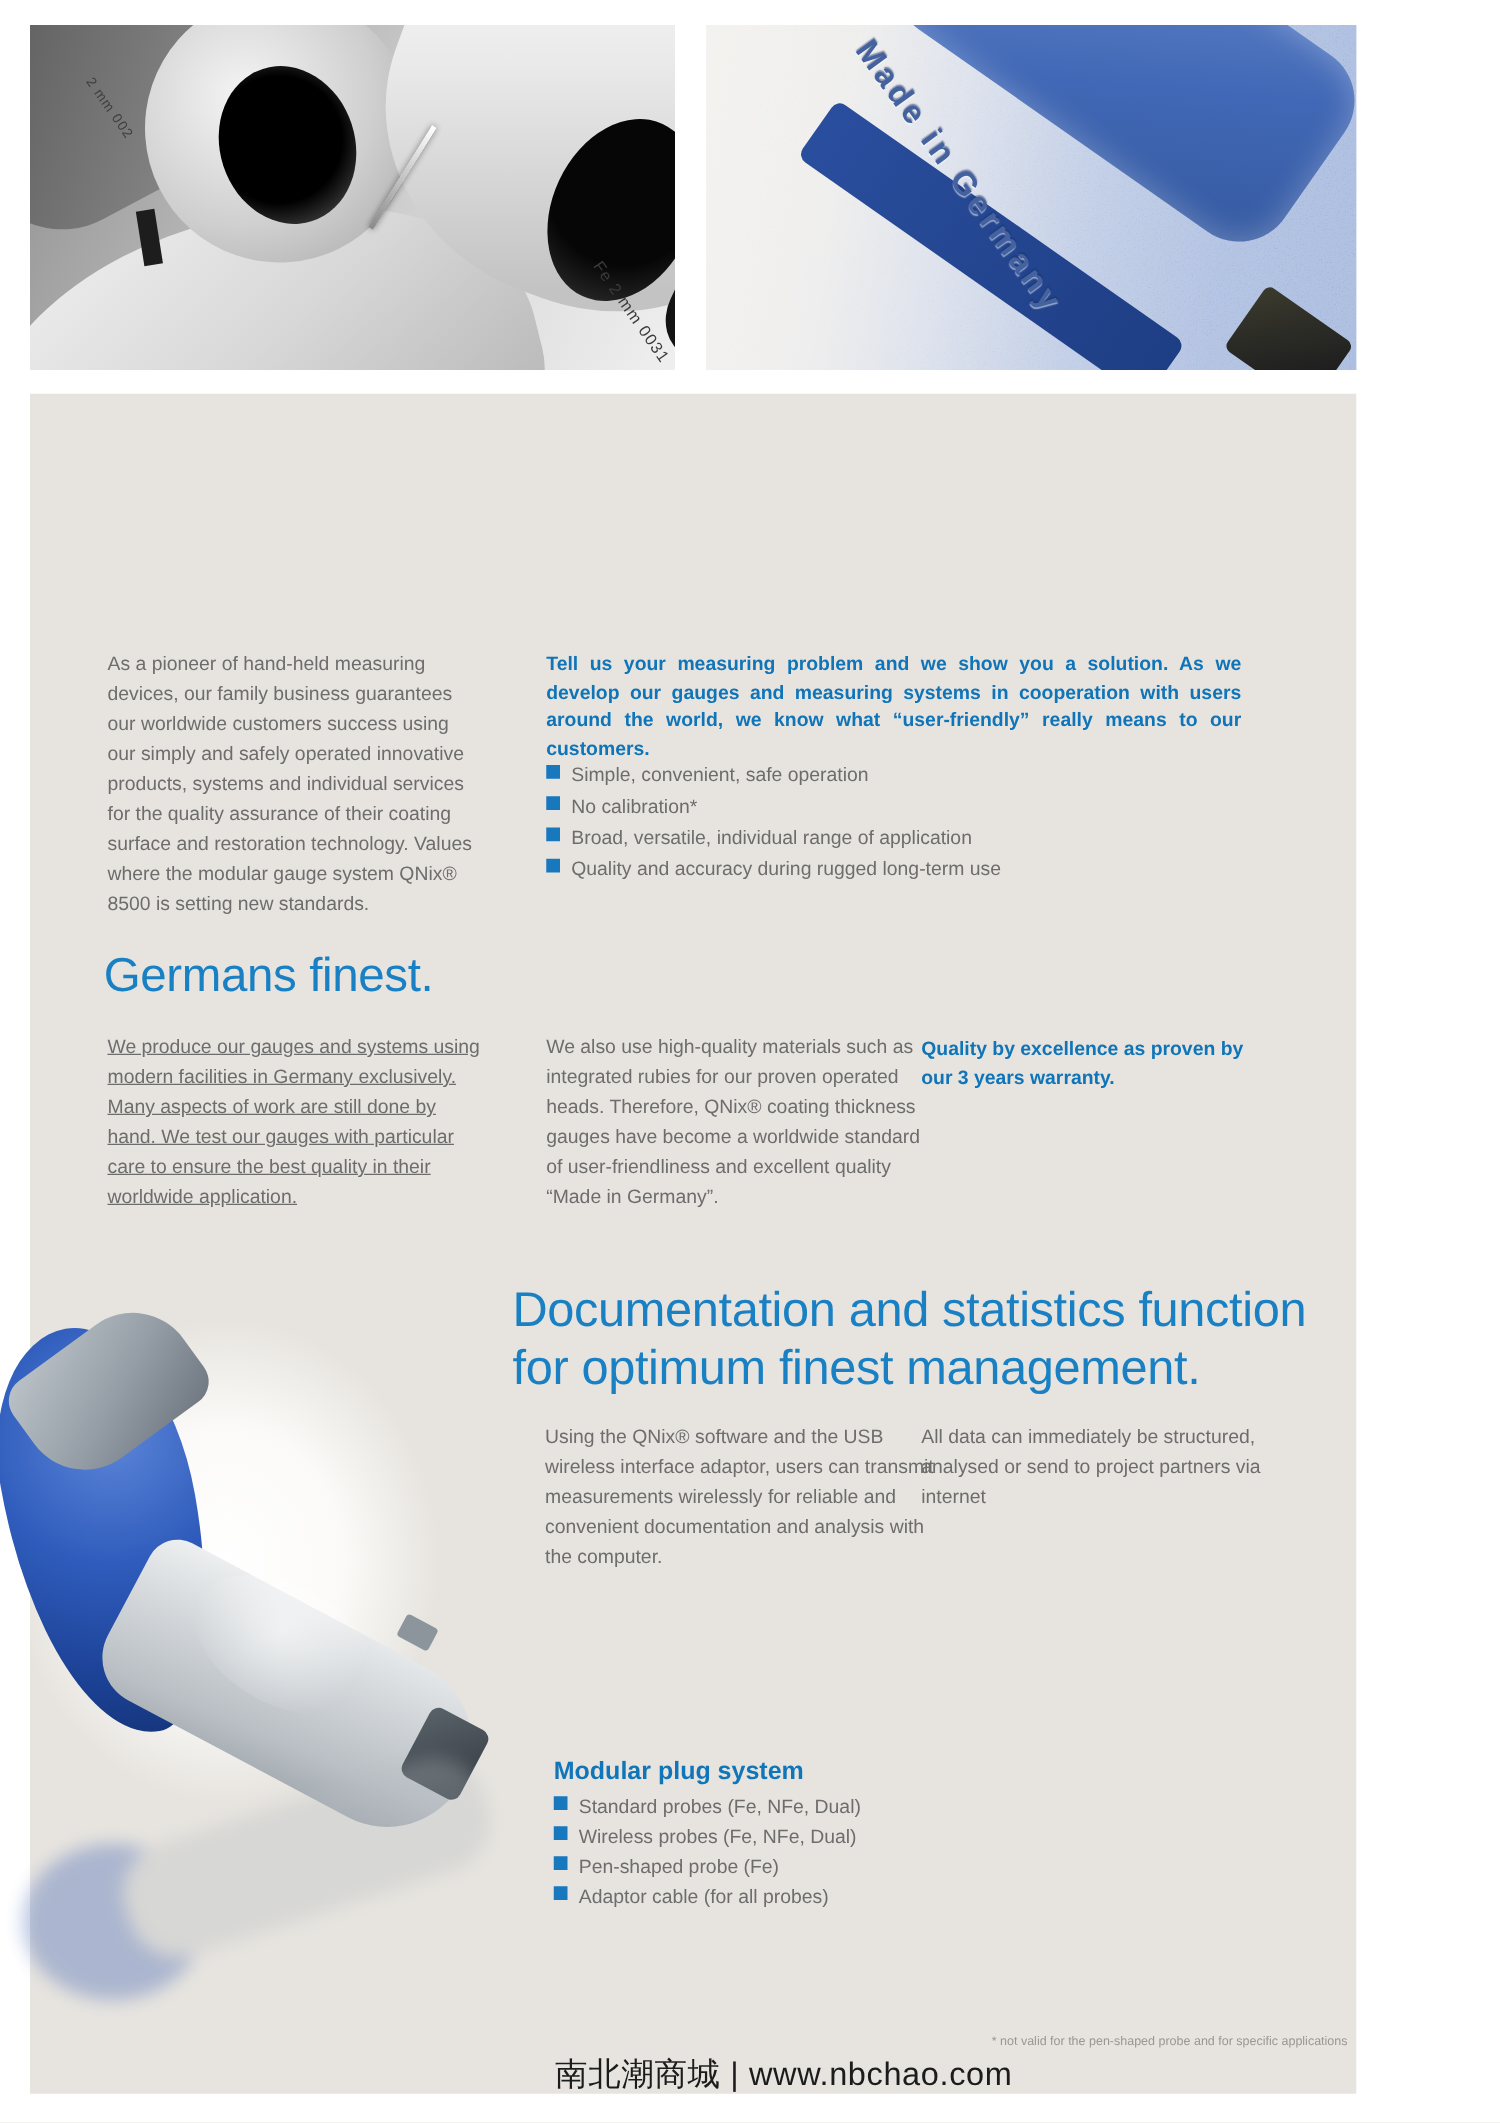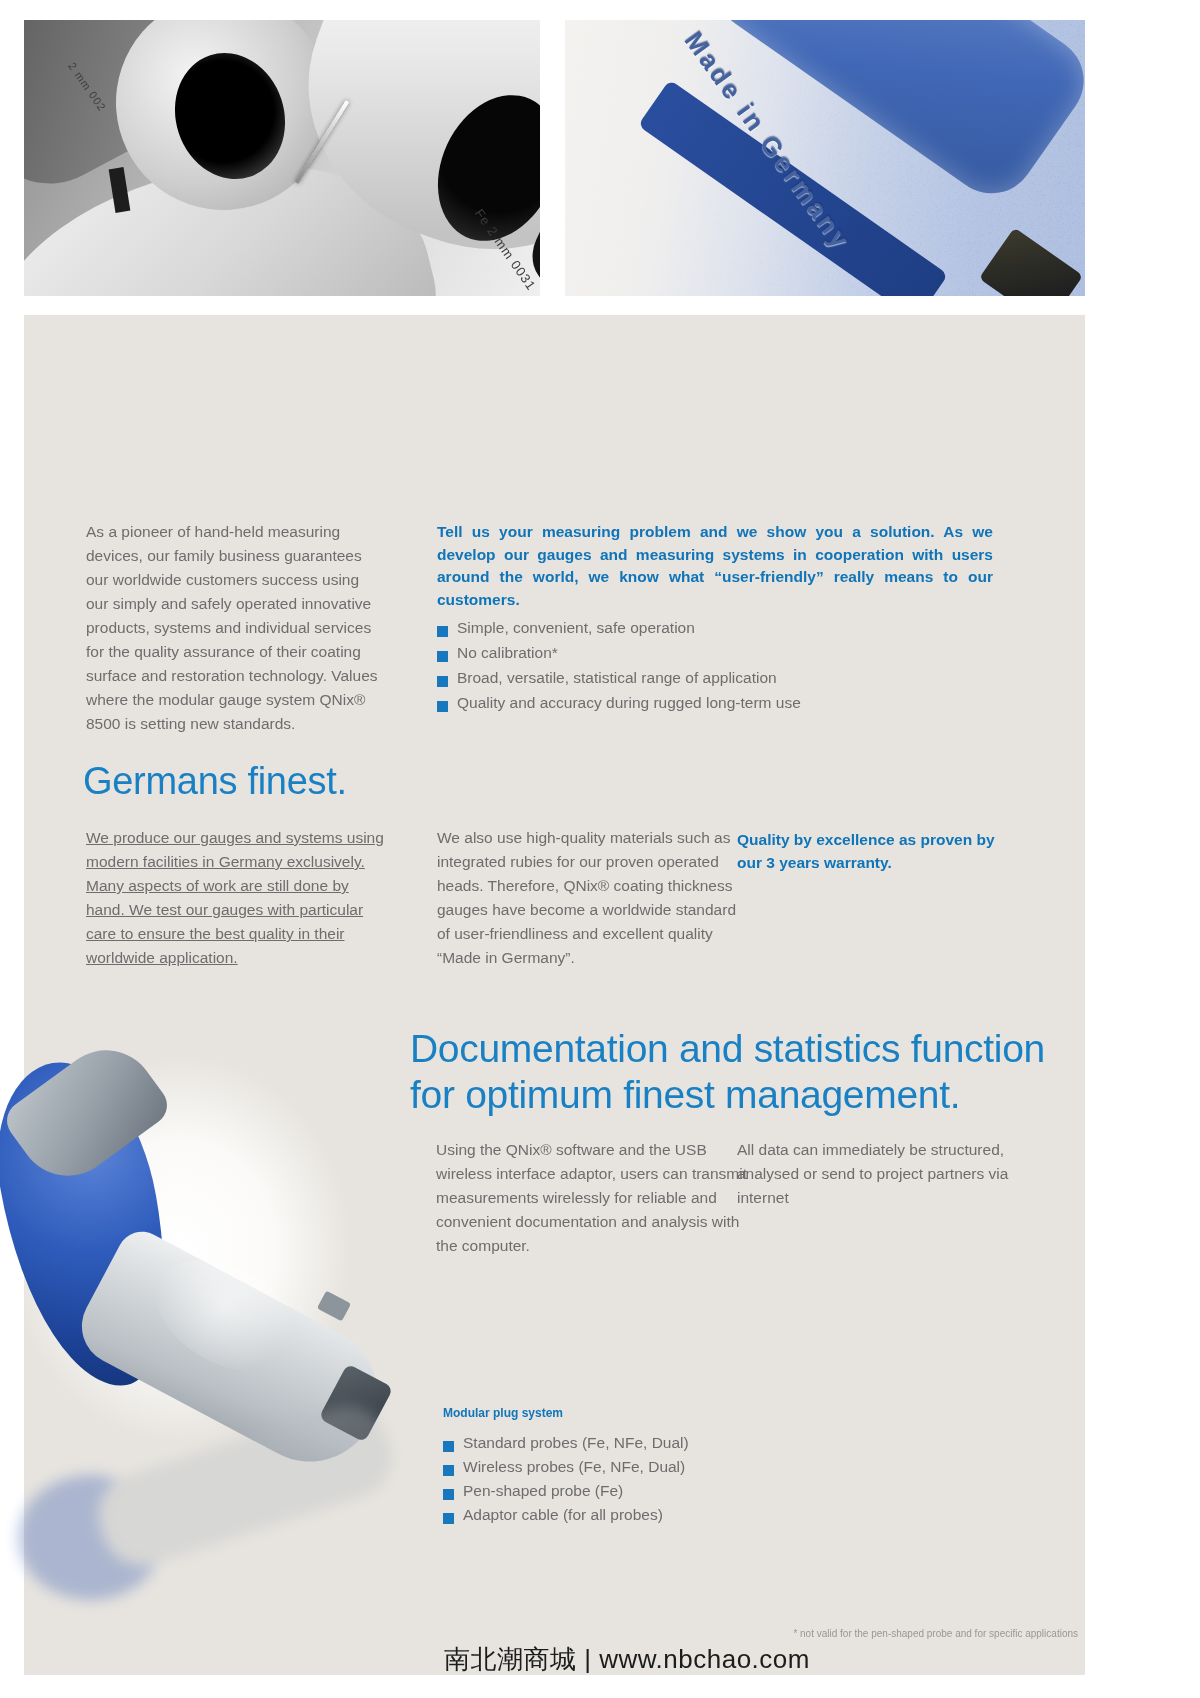--- a/index.html
+++ b/index.html
@@ -78,31 +78,31 @@
   .p3-rarm{position:absolute;left:95px;top:5px;width:300px;height:92px;transform:rotate(-18deg);
     border-radius:40px;background:#b6bcc1;}
 
   
   .body-text{font-size:15.5px;line-height:24px;color:#6d6d6d;}
   .blue-bold{font-size:15.5px;font-weight:bold;color:#0f74b8;}
   .big-heading{font-size:38px;line-height:46px;color:#1a80c4;letter-spacing:-0.3px;}
   #para-pioneer{left:86px;top:520px;width:296px;}
   #para-solution{left:437px;top:521px;width:556px;line-height:22.5px;text-align:justify;}
   #benefits{left:437px;top:612px;}
-  .bullet-item{display:flex;align-items:flex-end;height:25px;font-size:15.5px;color:#6d6d6d;}
+  .bullet-item{display:flex;align-items:flex-start;height:25px;font-size:15.5px;color:#6d6d6d;}
   .bullet-sq{width:11px;height:11px;background:#1878be;margin-right:9px;flex:0 0 auto;}
   #germans-heading{left:83px;top:758px;}
   #gf-col1{left:86px;top:826px;width:300px;text-decoration:underline;}
   #gf-col2{left:437px;top:826px;width:305px;}
   #gf-col3{left:737px;top:828px;width:282px;line-height:23px;}
   #doc-heading{left:410px;top:1026px;width:660px;font-size:39px;}
   #doc-col1{left:436px;top:1138px;width:314px;}
   #doc-col2{left:737px;top:1138px;width:282px;}
   #modular{left:443px;top:1406px;}
-  #modular-heading{font-size:12px;font-weight:bold;color:#1075b9;margin-bottom:8px;}
+  #modular-heading{font-size:20px;font-weight:bold;color:#1075b9;margin-bottom:8px;}
   #modular .bullet-item{height:24px;}
   #footnote{right:122px;top:1628px;font-size:10px;color:#9a9792;}
   #footer-watermark{left:444px;top:1642px;font-size:26px;color:#1c1c1c;letter-spacing:0.5px;}
 </style>
 </head>
 <body>
 
 <div id="panel" class="abs"></div>
 
 <div id="photo-probes" class="photo">
@@ -154,21 +154,21 @@
   <div class="bullet-item">
       <span class="bullet-sq"></span>
       <span>Simple, convenient, safe operation</span>
     </div>
   <div class="bullet-item">
       <span class="bullet-sq"></span>
       <span>No calibration*</span>
     </div>
   <div class="bullet-item">
       <span class="bullet-sq"></span>
-      <span>Broad, versatile, statistical range of application</span>
+      <span>Broad, versatile, individual range of application</span>
     </div>
   <div class="bullet-item">
       <span class="bullet-sq"></span>
       <span>Quality and accuracy during rugged long-term use</span>
     </div>
 </div>
 
 <div id="germans-heading" class="abs big-heading">Germans finest.</div>
 <div id="gf-col1" class="abs body-text">We produce our gauges and systems using modern facilities in Germany exclusively. Many aspects of work are still done by hand. We test our gauges with particular care to ensure the best quality in their worldwide application.</div>
 <div id="gf-col2" class="abs body-text">We also use high-quality materials such as integrated rubies for our proven operated heads. Therefore, QNix® coating thickness gauges have become a worldwide standard of user-friendliness and excellent quality “Made in Germany”.</div>

